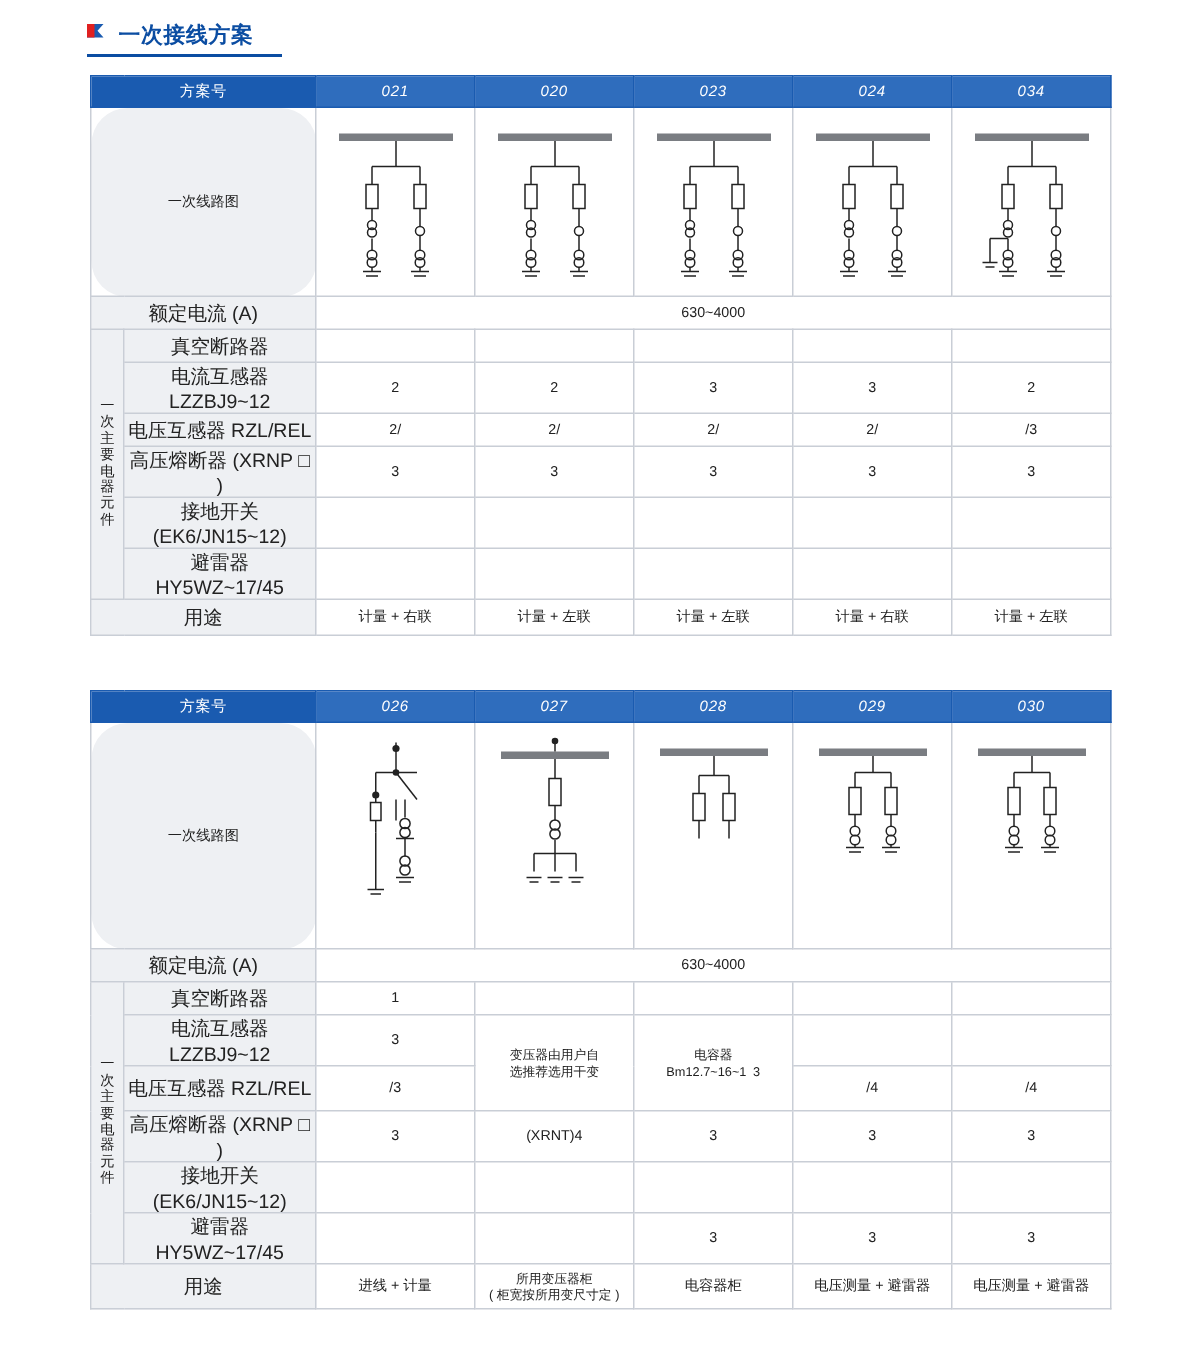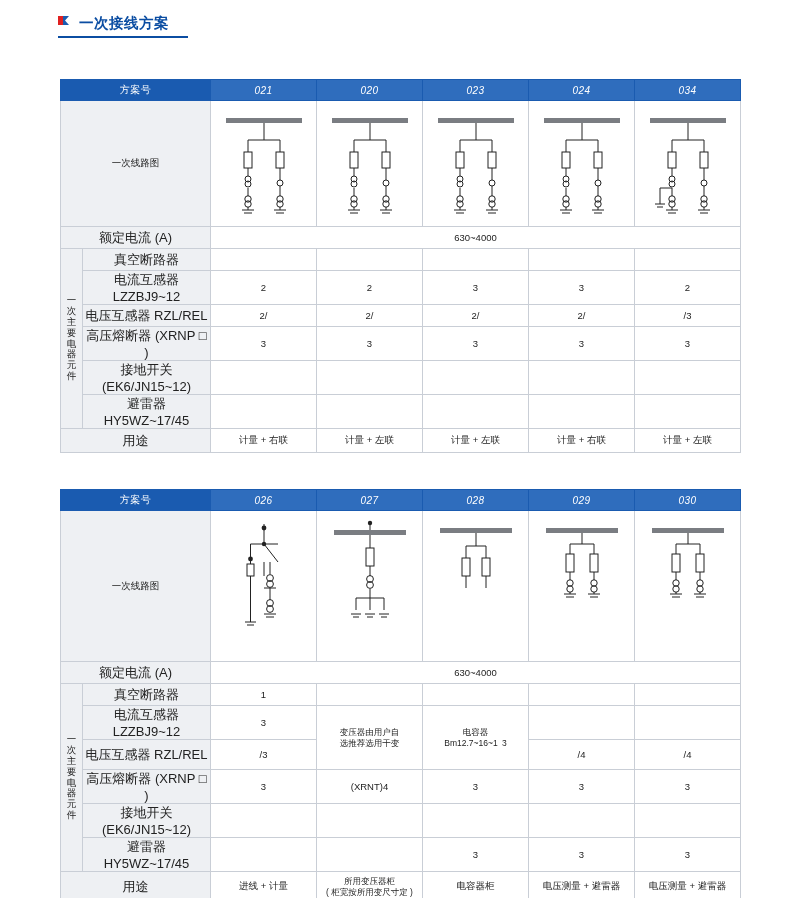--- a/index.html
+++ b/index.html
@@ -26,21 +26,20 @@
     position:absolute;left:58px;top:36px;width:130px;height:2px;background:#0b4da2;
   }
 
   
   .tbl{
     position:absolute;
     border-collapse:collapse;
     table-layout:fixed;
     font-size:9.5px;
     color:#222;
-    margin-top:29px;
   }
   .tbl.t1{left:60px;top:50px;width:680px;}
   .tbl.t2{left:60px;top:460px;width:680px;}
   .tbl td,.tbl th{
     border:1px solid #c9ced6;
     padding:0;
     text-align:center;
     vertical-align:middle;
     background:#ffffff;
   }
@@ -69,20 +68,21 @@
     letter-spacing:0;
     padding:2px 0;
   }
   .side span{display:block;}
   .diagram-cell{height:125px;background:#fff;}
   .row-h{height:22px;}
   .row-use{height:24px;}
   .small{font-size:8.5px;line-height:1.25;}
   .diag-label{
     background:#eef0f3 !important;
+    border-radius:24px;
   }
 
   
   .dg{display:block;margin:0 auto;}
 </style>
 </head>
 <body>
 
 <div class="page">
 

